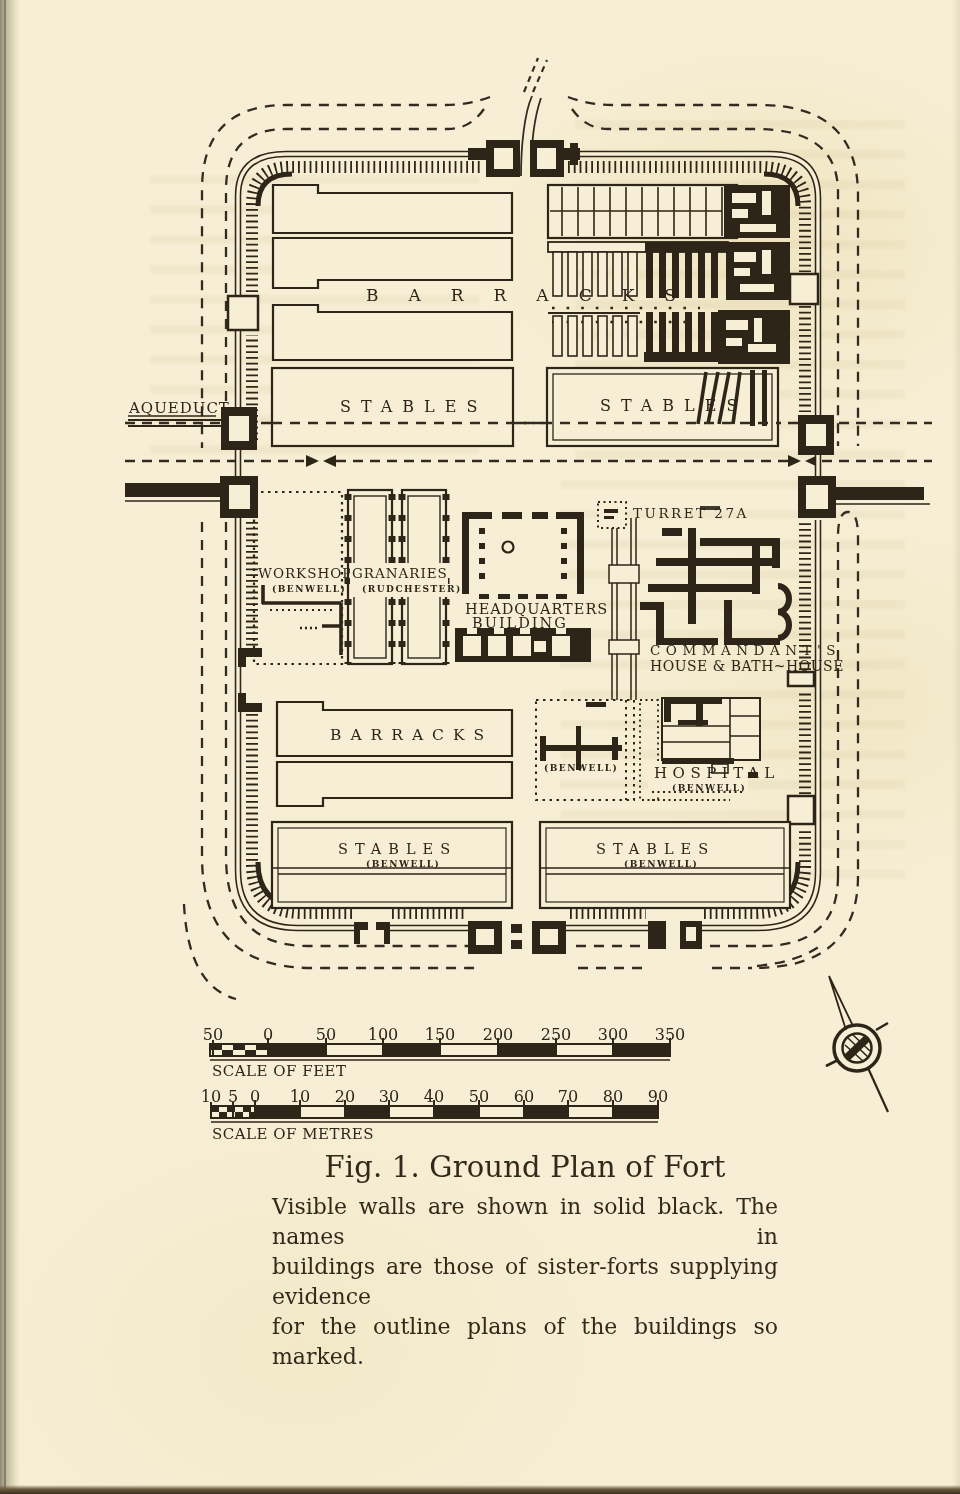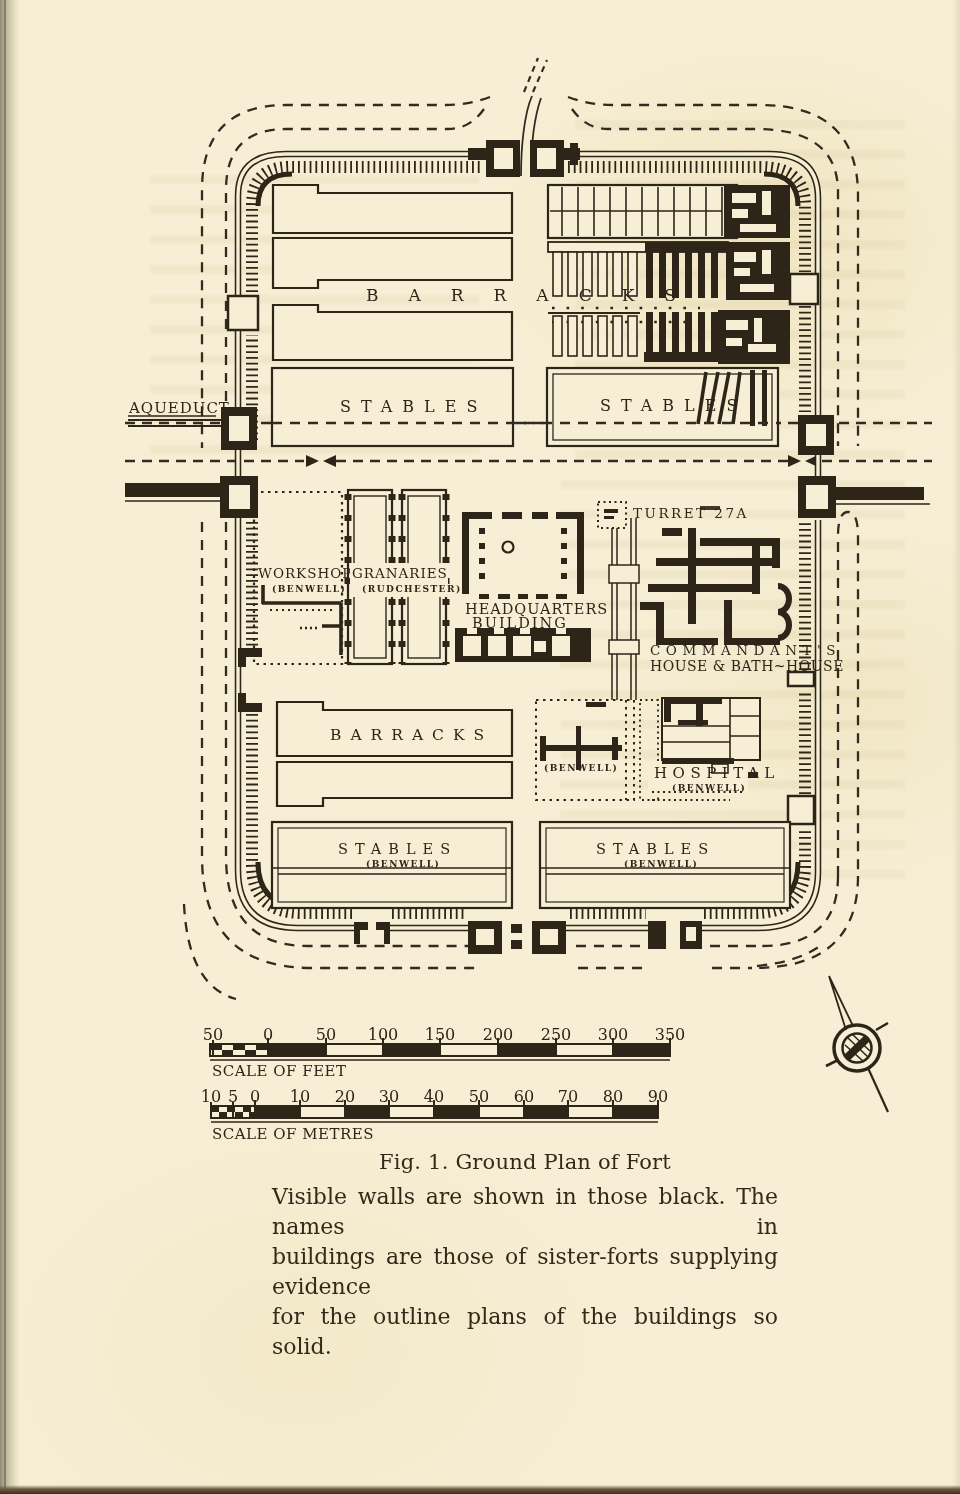--- a/index.html
+++ b/index.html
@@ -12,21 +12,21 @@
   .gutter-left{position:absolute;left:0;top:0;width:20px;height:1494px;
     background:linear-gradient(90deg,#8d8872 0,#b5af94 22%,#cfc9ac 48%,#e7dfc2 75%,#f6efd5 100%);}
   .gutter-left:after{content:"";position:absolute;left:4px;top:0;width:2px;height:100%;background:rgba(70,62,45,.45);}
   .edge-bottom{position:absolute;left:0;bottom:0;width:960px;height:9px;
     background:linear-gradient(180deg,rgba(62,52,36,0) 0,#6b5c3f 45%,#3a3020 100%);}
   .edge-right{position:absolute;right:0;top:0;width:8px;height:1494px;
     background:linear-gradient(270deg,#e4dcbe 0,rgba(246,239,213,0) 100%);}
   .bleed{position:absolute;filter:blur(1.3px);opacity:.55;pointer-events:none;
     background:repeating-linear-gradient(180deg, rgba(164,132,76,.12) 0 9px, rgba(164,132,76,0) 9px 30px);}
   .caption{position:absolute;left:272px;top:1150px;width:506px;color:#33291b;}
-  .caption .title{text-align:center;font-size:21px;letter-spacing:.2px;margin:0 0 8px 0;}
+  .caption .title{text-align:center;font-size:29px;letter-spacing:.2px;margin:0 0 8px 0;}
   .caption .line{font-size:22px;line-height:30px;text-align:justify;text-align-last:justify;word-spacing:2px;}
   .caption .line.last{text-align-last:left;}
   text{fill:#2e2519;font-family:"DejaVu Serif",serif;}
   .sub{font-size:9px;font-weight:bold;letter-spacing:1.5px;}
 </style>
 </head>
 <body>
 
 <div class="page">
 
@@ -466,21 +466,21 @@
       <circle cx="857" cy="1048" r="14.5" stroke-width="2.5"></circle>
       <path d="M848,1038 L868,1057 M852,1034 L870,1051 M845,1045 L863,1061" stroke-width="1.6"></path>
       <polygon points="844,1055 865,1035 870,1041 849,1061" fill="#2e2519" stroke="none"></polygon>
       <path d="M868,1068 L888,1112" stroke-width="2.2"></path>
       <path d="M876,1030 L888,1023 M826,1066 L838,1060" stroke-width="2.6"></path>
     </g>
   </svg>
 
   <div class="caption">
     <div class="title">Fig. 1. Ground Plan of Fort</div>
-    <div class="line">Visible walls are shown in those black. The names in</div>
+    <div class="line">Visible walls are shown in solid black. The names in</div>
     <div class="line">buildings are those of sister-forts supplying evidence</div>
-    <div class="line last">for the outline plans of the buildings so solid.</div>
+    <div class="line last">for the outline plans of the buildings so marked.</div>
   </div>
 
   <div class="gutter-left"></div>
   <div class="edge-right"></div>
   <div class="edge-bottom"></div>
 </div>
 
 </body></html>

